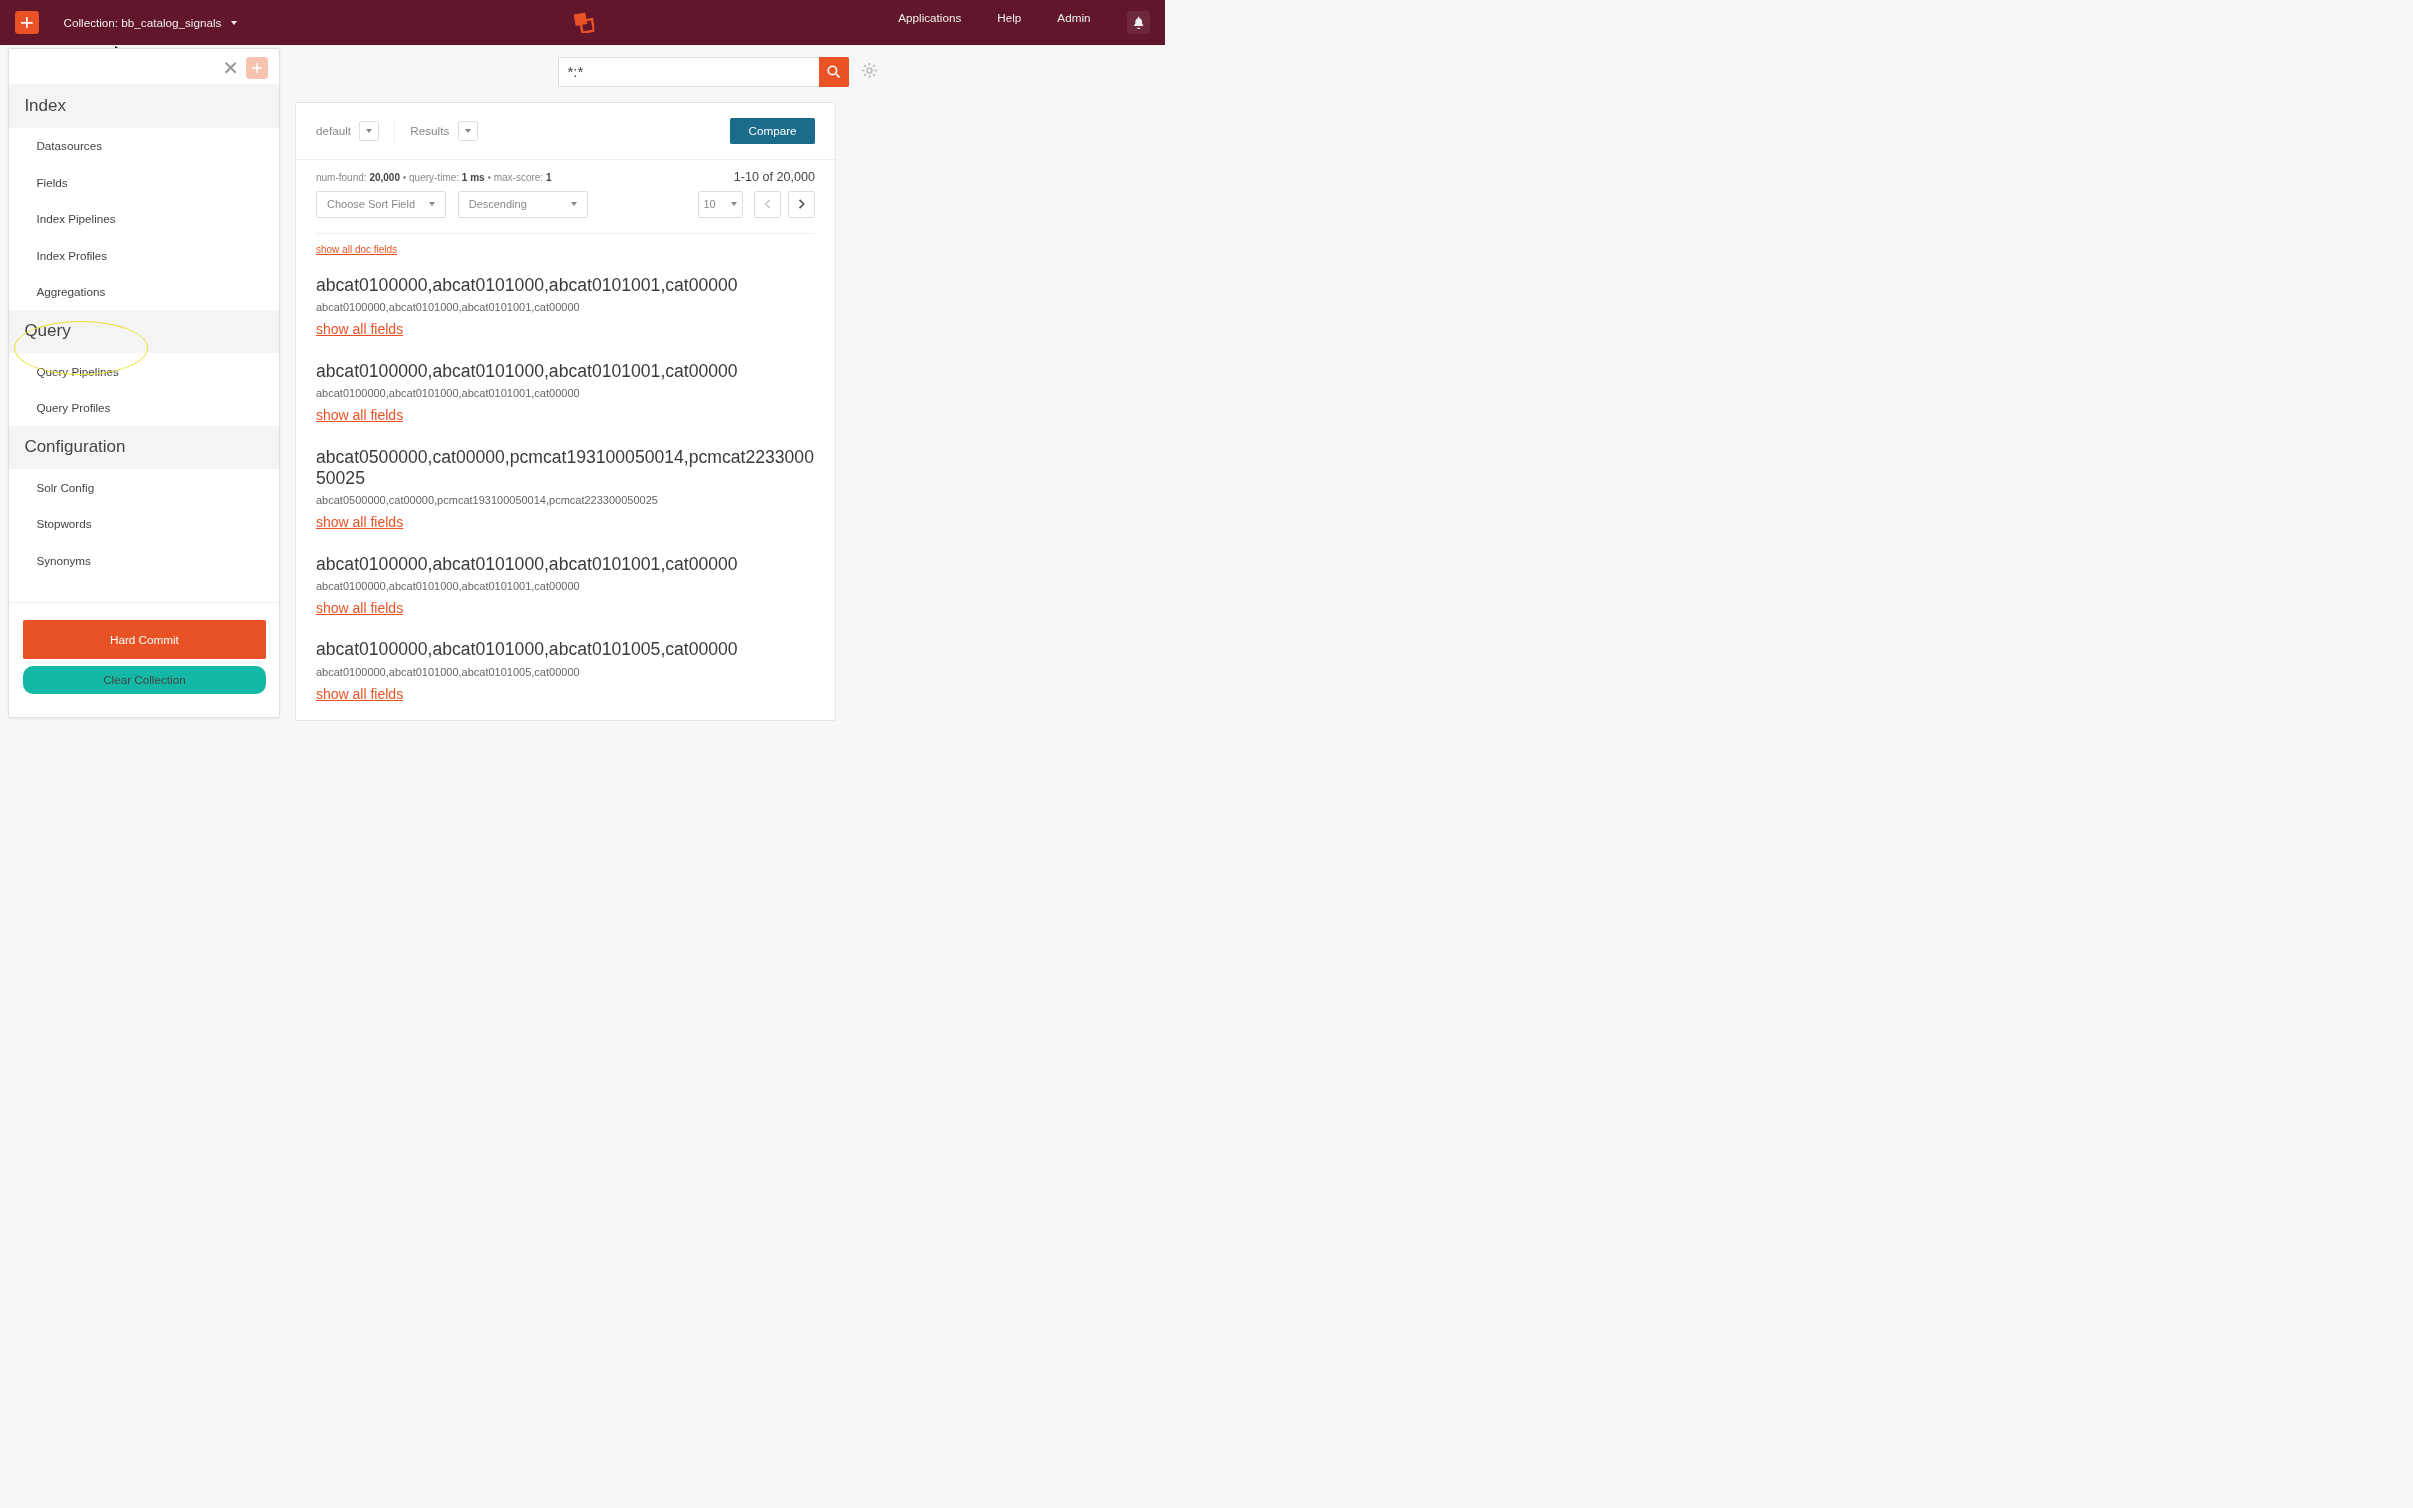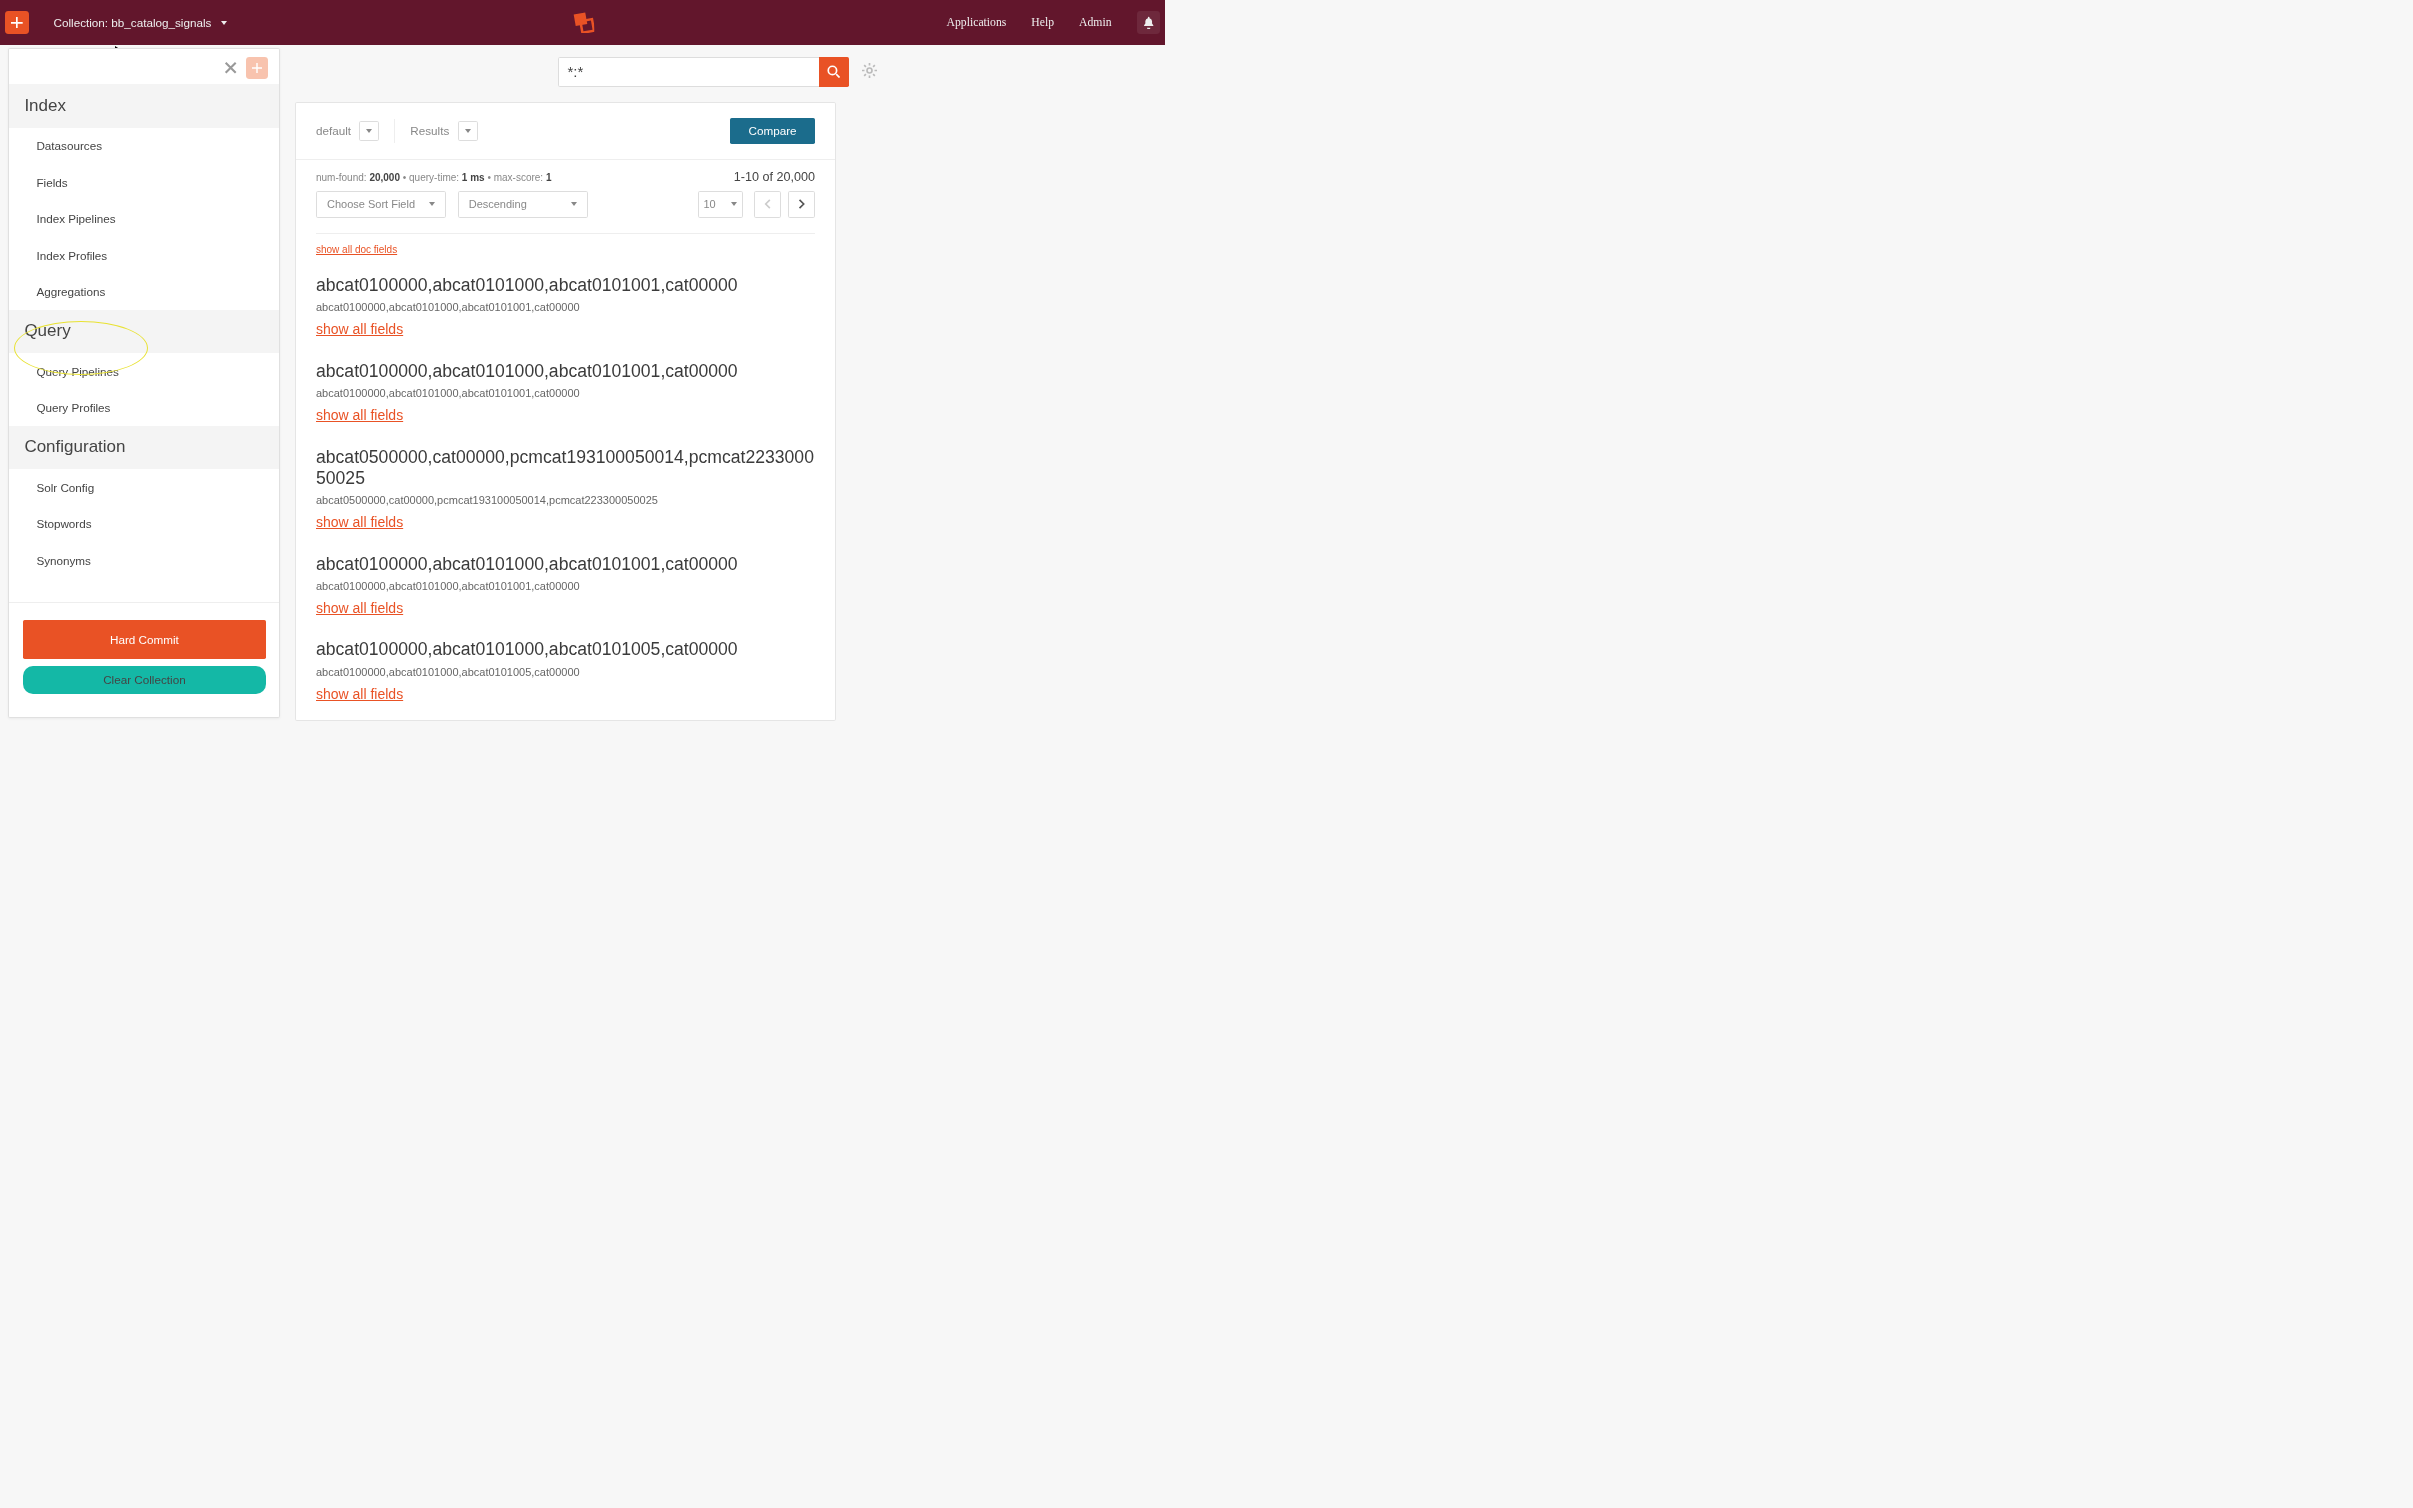--- a/index.html
+++ b/index.html
@@ -1,22 +1,22 @@
 <!DOCTYPE html>
 <html style="font-size:13.4px"><head>
 <meta charset="utf-8">
 <style>
 * { box-sizing: border-box; margin: 0; padding: 0; }
 body { font-family: -apple-system, BlinkMacSystemFont, "Segoe UI", Helvetica, Arial, sans-serif; font-size: 11.7px; color: #333; background: #f7f7f7; width:1165px; height:737px; overflow:hidden; }
 
-.topbar { background: #62162c; height: 45px; display:flex; align-items:center; padding:0 5px; color:#eee; position:relative; }
+.topbar { background: #62162c; height: 45px; display:flex; align-items:center; padding:0 15px; color:#eee; position:relative; }
 .addbtn { width:23.5px; height:23.5px; background:#e95225; border-radius:3.4px; display:flex; align-items:center; justify-content:center; color:#fff; font-size:15px; font-weight:bold; cursor:pointer; }
 .coll { margin-left:25px; font-size:11.7px; color:#eee; display:flex; align-items:center; gap:10px; cursor:pointer; }
 .logo { position:absolute; left:50%; transform:translateX(-50%); }
-.navright { margin-left:auto; display:flex; align-items:center; gap:25px; font-size:11.7px;font-family:Liberation Serif, serif; }
+.navright { margin-left:auto; display:flex; align-items:flex-start; gap:36px; font-size:11.7px; }
 .navright a { color:#eee; text-decoration:none; cursor:pointer; }
 .bellbox { width:23.5px; height:23.5px; background:rgba(255,255,255,0.08); border-radius:3.4px; display:flex; align-items:center; justify-content:center; cursor:pointer; }
 
 .panel { position:absolute; left:8.4px; top:48px; width:272px; background:#fff; border:0.8px solid #e0e0e0; border-radius:1.7px; box-shadow:0 0.8px 2.5px rgba(0,0,0,0.05); height:670px; display:flex; flex-direction:column; }
 .panel-top { display:flex; justify-content:flex-end; align-items:center; gap:8.4px; padding:8.4px 11.7px 5px; }
 .xbtn { color:#888; font-size:18.4px; cursor:pointer; }
 .plusbtn { width:22px; height:22px; background:#f8c3ae; border-radius:3.4px; display:flex; align-items:center; justify-content:center; color:#fff; font-size:13.4px; font-weight:bold; cursor:default; }
 .section-head { background:#f4f4f4; padding:11.7px 15px; font-size:17px; color:#444; font-weight:500; }
 .section-item { padding:11.7px 15px 11.7px 27px; font-size:11.7px; color:#444; cursor:pointer; font-weight:500; }
 .highlight-circle { position:absolute; left:4.2px; top:272px; width:134px; height:54px; border:1.7px solid #e8e233; border-radius:50%; pointer-events:none; }

